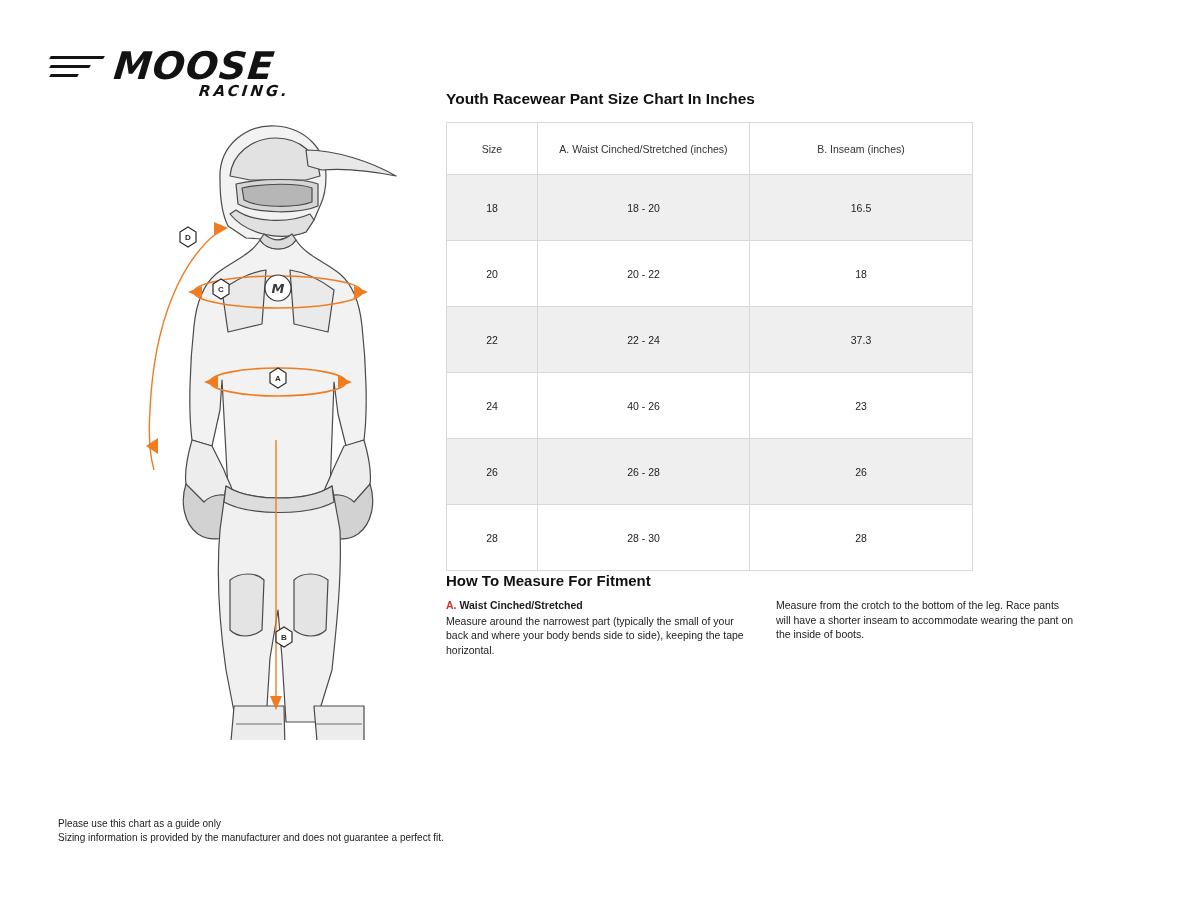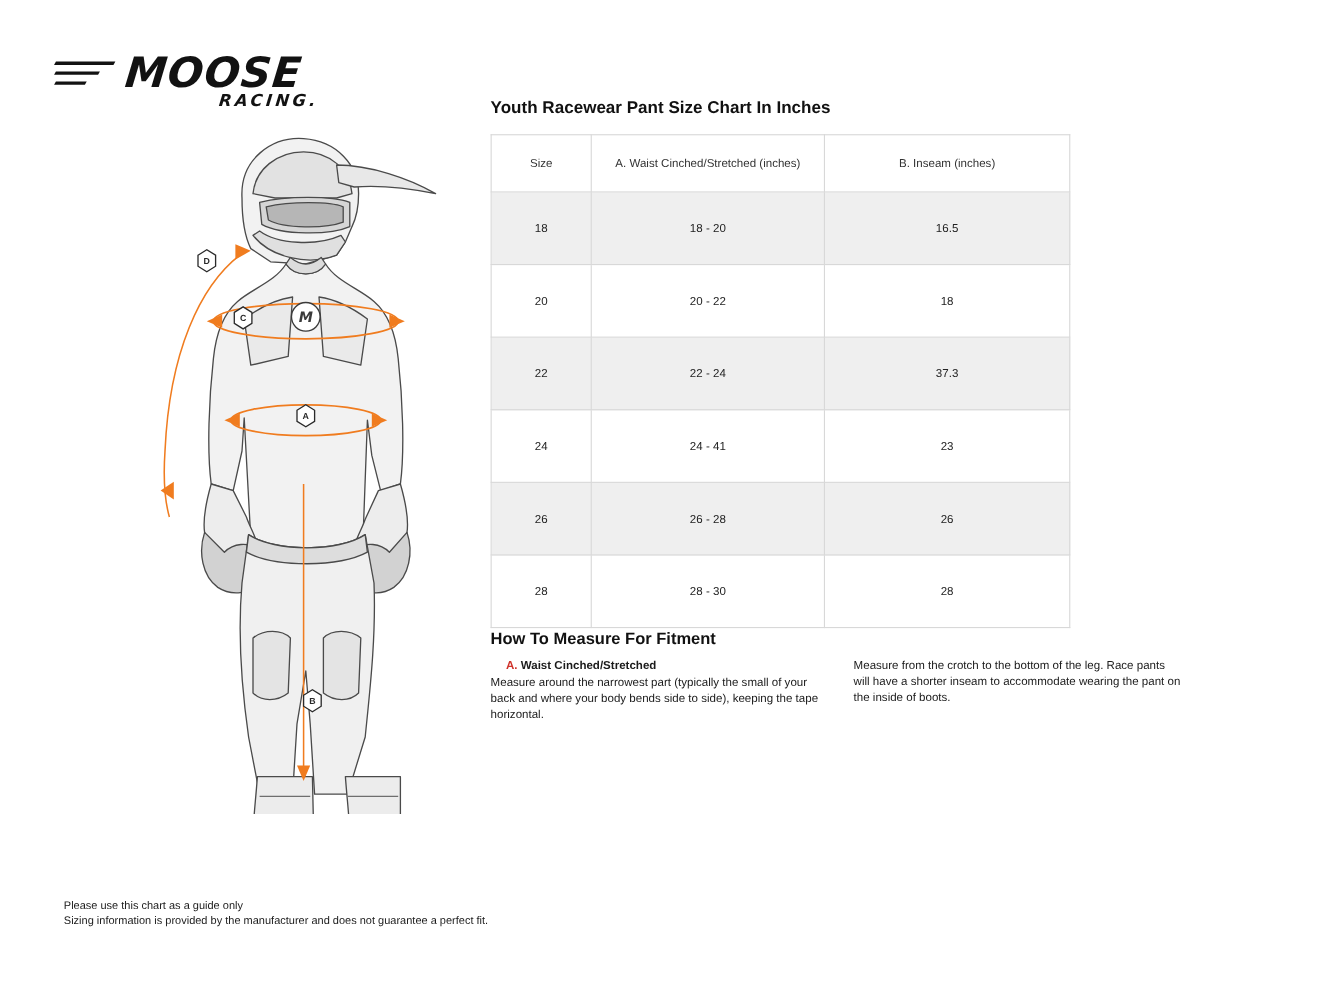--- a/index.html
+++ b/index.html
@@ -114,21 +114,20 @@
     position: absolute;
     font-size: 10.5px;
     line-height: 14.5px;
     color: #1b1b1b;
   }
   #measure-a { left: 446px; top: 598px; width: 300px; }
   #measure-b { left: 776px; top: 598px; width: 300px; }
   .measure-head {
     font-weight: bold;
     margin-bottom: 1px;
-    margin-left: 14px;
   }
   .measure-letter {
     color: #d0342c;
     font-weight: bold;
   }
 
   
   #footer {
     position: absolute;
     left: 58px;
@@ -279,21 +278,21 @@
       <td>20 - 22</td>
       <td>18</td>
     </tr>
     <tr class="alt">
       <td>22</td>
       <td>22 - 24</td>
       <td>37.3</td>
     </tr>
     <tr>
       <td>24</td>
-      <td>24 - 41</td>
+      <td>40 - 26</td>
       <td>23</td>
     </tr>
     <tr class="alt">
       <td>26</td>
       <td>26 - 28</td>
       <td>26</td>
     </tr>
     <tr>
       <td>28</td>
       <td>28 - 30</td>

